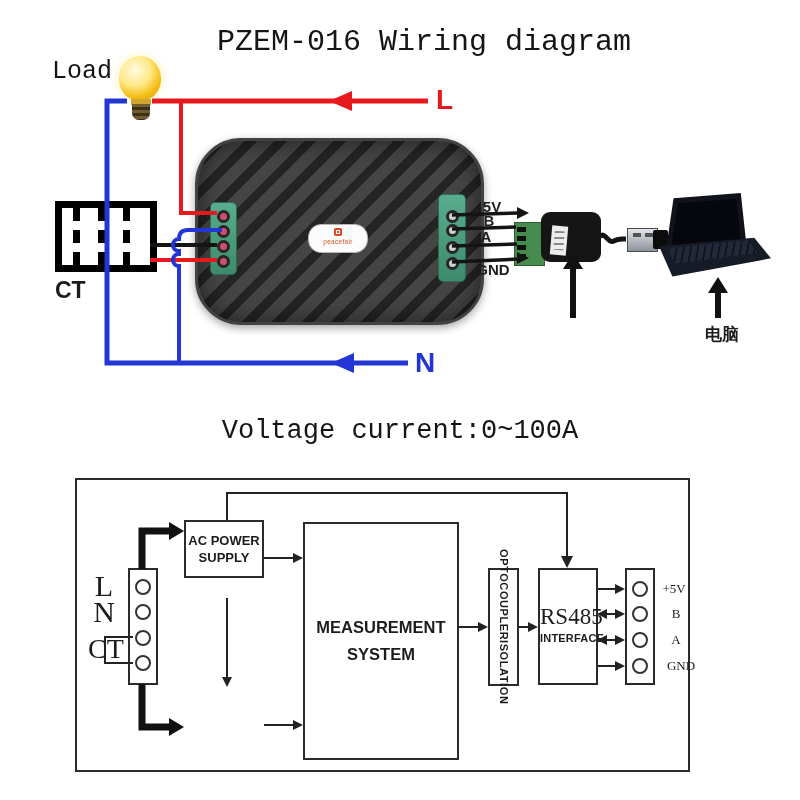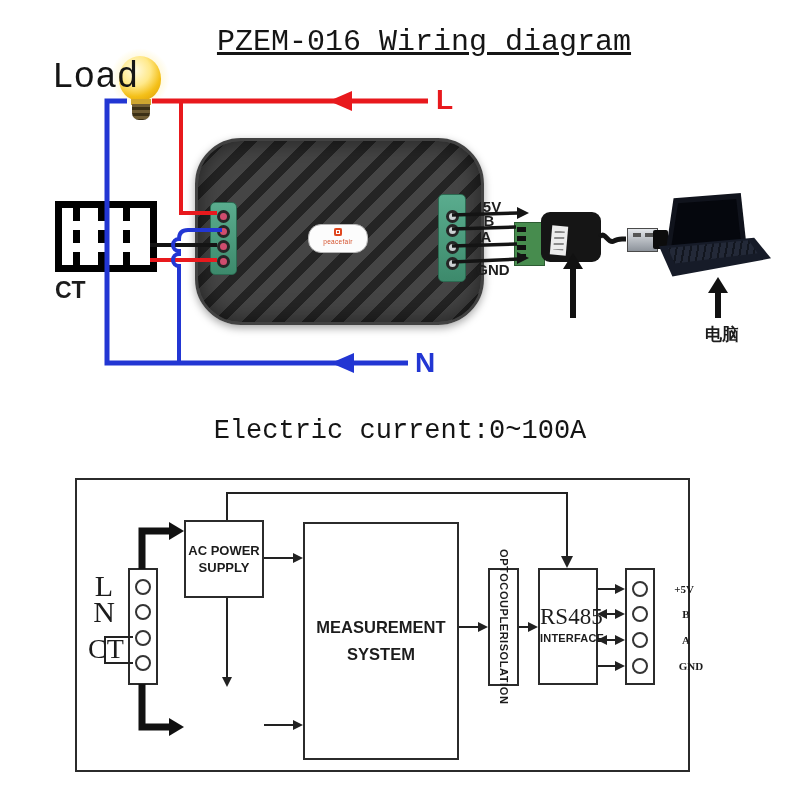--- a/index.html
+++ b/index.html
@@ -5,22 +5,22 @@
   html,body{margin:0;padding:0;background:#fff;}
   #stage{position:relative;width:800px;height:800px;background:#fff;overflow:hidden;
          font-family:"Liberation Sans","DejaVu Sans",sans-serif;}
   .abs{position:absolute;}
   .mono{font-family:"Liberation Mono","DejaVu Sans Mono",monospace;color:#151515;}
   .serif{font-family:"Liberation Serif","DejaVu Serif",serif;color:#1c1c1c;}
   .sans-b{font-family:"Liberation Sans","DejaVu Sans",sans-serif;font-weight:bold;color:#1c1c1c;}
   .ctr{transform:translate(-50%,-50%);white-space:nowrap;}
 
   
-  .title{left:204px;top:25px;width:440px;text-align:center;font-size:30px;text-decoration:underline;}
-  .load-label{left:52px;top:57px;font-size:36px;}
+  .title{left:204px;top:25px;width:440px;text-align:center;font-size:30px;}
+  .load-label{left:52px;top:57px;font-size:25px;}
   .bulb-glow{left:110px;top:48px;width:60px;height:60px;border-radius:50%;
     background:radial-gradient(circle,rgba(255,225,90,.65) 0%,rgba(255,225,90,0) 70%);}
   .bulb-glass{left:119px;top:56px;width:42px;height:45px;border-radius:50% 50% 48% 48%;
     background:radial-gradient(circle at 38% 32%,#fffbe2 0%,#ffe98a 38%,#f4c019 65%,#d79400 100%);}
   .bulb-neck{left:131px;top:99px;width:20px;height:6px;background:#cfa62f;}
   .bulb-base{left:132px;top:104px;width:18px;height:16px;border-radius:0 0 7px 7px;
     background:repeating-linear-gradient(180deg,#6f5c33 0 3px,#3c3015 3px 6px);}
   .device{left:195px;top:138px;width:283px;height:181px;border-radius:46px;
     border:3px solid #424242;box-shadow:0 3px 8px rgba(0,0,0,.35), inset 0 0 24px rgba(0,0,0,.55);
     background:repeating-linear-gradient(135deg,#454545 0 12px,#242424 12px 21px);}
@@ -67,34 +67,34 @@
   .computer-label{left:672px;top:323px;width:100px;text-align:center;font-size:17px;}
   .voltage-note{left:10px;top:377px;width:780px;text-align:center;font-size:28px;}
   .current-note{left:10px;top:416px;width:780px;text-align:center;font-size:27px;}
 
   
   .bd-box{border:2px solid #2b2b2b;background:#fff;box-sizing:border-box;}
   .bd-outer{left:75px;top:478px;width:615px;height:294px;}
   .bd-strip-l{left:128px;top:568px;width:30px;height:117px;}
   .bd-strip-r{left:625px;top:568px;width:30px;height:117px;}
   .bd-circ{position:absolute;width:12px;height:12px;border:2px solid #333;border-radius:50%;background:#fff;}
-  .bd-ac{left:184px;top:520px;width:80px;height:78px;display:flex;flex-direction:column;
+  .bd-ac{left:184px;top:520px;width:80px;height:58px;display:flex;flex-direction:column;
     align-items:center;justify-content:center;font-size:13px;line-height:17px;text-align:center;}
   .bd-sig{left:184px;top:687px;width:80px;height:77px;display:flex;align-items:center;
     justify-content:center;font-size:14px;}
   .bd-meas{left:303px;top:522px;width:156px;height:238px;display:flex;flex-direction:column;
     align-items:center;justify-content:center;font-size:16.5px;line-height:27px;text-align:center;}
   .bd-opto{left:488px;top:568px;width:31px;height:118px;display:flex;align-items:center;
     justify-content:center;writing-mode:vertical-lr;font-size:11px;line-height:14px;letter-spacing:.6px;}
   .bd-rs485{left:538px;top:568px;width:60px;height:117px;}
   .rs485-t1{left:0;top:34px;width:60px;text-align:center;font-size:23px;}
   .rs485-t2{left:0;top:62px;width:60px;text-align:center;font-size:11px;letter-spacing:.2px;}
   .bd-in-label{font-size:30px;}
   .bd-ct-label{font-size:28px;}
-  .bd-out-label{font-size:11px;font-weight:700;margin-left:10px;}
+  .bd-out-label{font-size:13px;font-weight:400;}
   svg.wires{left:0;top:0;pointer-events:none;}
 </style>
 </head>
 <body>
 
 <div id="stage">
 
   <div class="abs bulb-glow"></div>
   <div class="abs bulb-glass"></div>
   <div class="abs bulb-neck"></div>
@@ -232,21 +232,21 @@
   <div class="abs mono title">PZEM-016 Wiring diagram</div>
   <div class="abs mono load-label">Load</div>
   <div class="abs sans-b l-label">L</div>
   <div class="abs sans-b n-label">N</div>
   <div class="abs sans-b ct-label-top">CT</div>
   <div class="abs sans-b pin-label ctr" style="left:492px;top:206px;">5V</div>
   <div class="abs sans-b pin-label ctr" style="left:489px;top:220px;">B</div>
   <div class="abs sans-b pin-label ctr" style="left:486px;top:236px;">A</div>
   <div class="abs sans-b pin-label ctr" style="left:493px;top:269px;">GND</div>
   <div class="abs sans-b computer-label">电脑</div>
-  <div class="abs mono current-note">Electric current:0~100A</div>
+  <div class="abs mono current-note">Voltage current:0~100A</div>
 
   <div class="abs serif bd-in-label ctr" style="left:104px;top:586px;">L</div>
   <div class="abs serif bd-in-label ctr" style="left:104px;top:612px;">N</div>
   <div class="abs serif bd-ct-label ctr" style="left:106px;top:649px;">CT</div>
   <div class="abs serif bd-out-label ctr" style="left:674px;top:589px;">+5V</div>
   <div class="abs serif bd-out-label ctr" style="left:676px;top:614px;">B</div>
   <div class="abs serif bd-out-label ctr" style="left:676px;top:640px;">A</div>
   <div class="abs serif bd-out-label ctr" style="left:681px;top:666px;">GND</div>
 
 </div>

